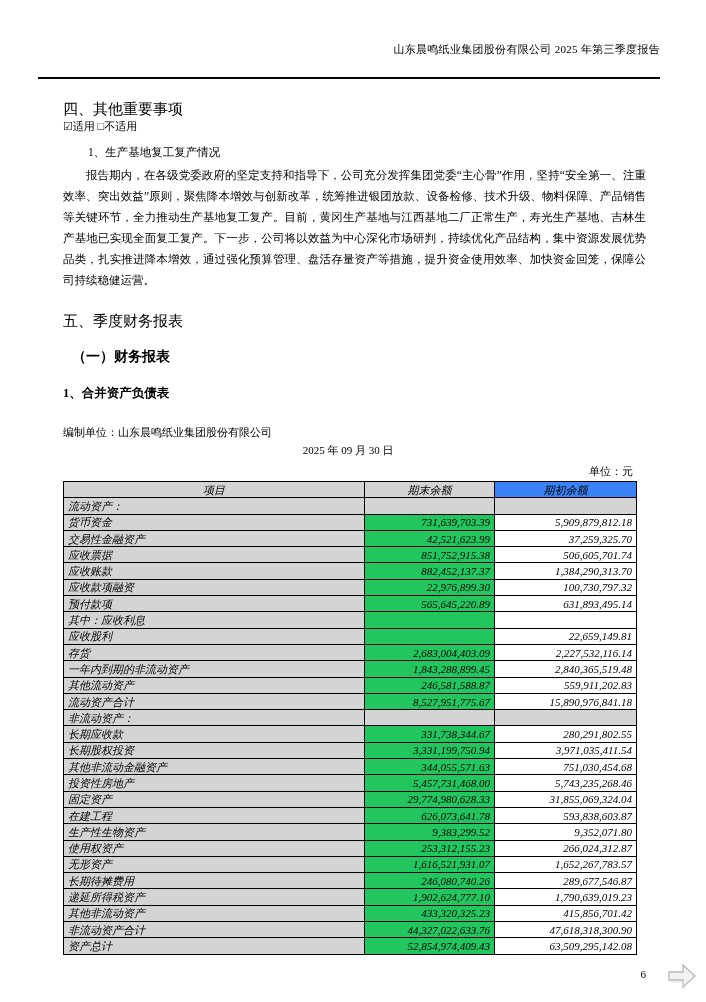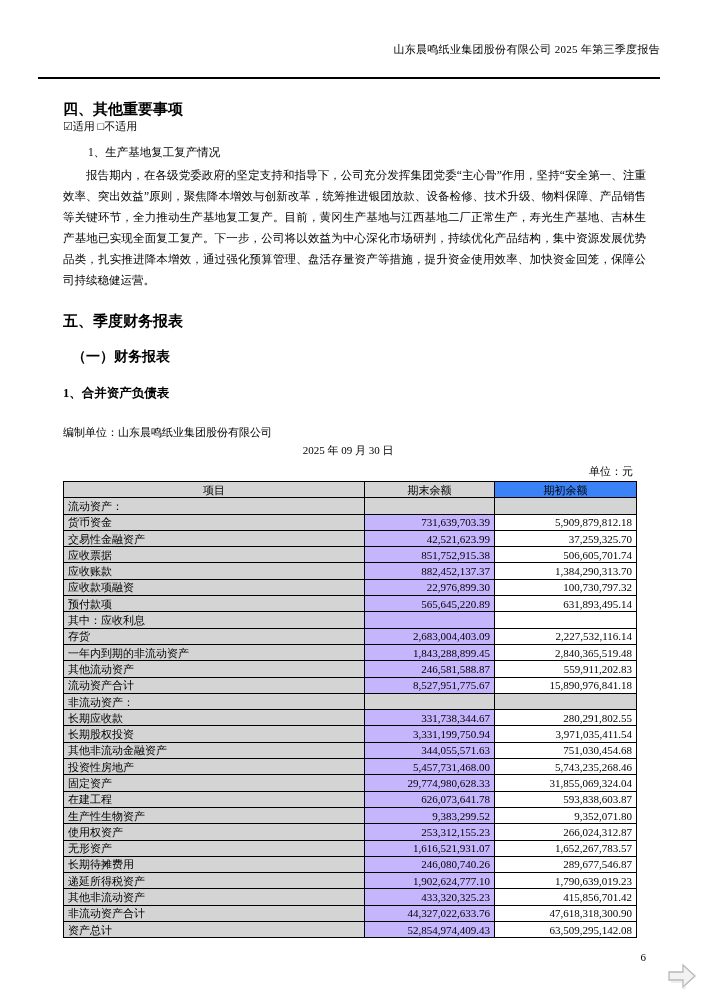--- a/index.html
+++ b/index.html
@@ -16,21 +16,21 @@
     margin:0 46px 0 38px;
     padding-top:42px;
     padding-bottom:20px;
     border-bottom:2px solid #000;
     text-align:right;
     font-size:11px;
     letter-spacing:.3px;
   }
   .content{margin:0 60px 0 63px;}
   .h-major{
-    font-size:15px;font-weight:bold;
+    font-size:15px;font-weight:normal;
     margin:21px 0 0 0;
   }
   .applicability{font-size:11px;}
   .sub-item{font-size:11.5px;margin-top:11px;padding-left:25px;}
   .body-para{
     font-size:11.5px;line-height:21px;
     text-align:justify;text-indent:2em;
     margin:5px 0 0 0;
     width:583px;
   }
@@ -38,31 +38,32 @@
   .h-sub2{font-size:12.5px;font-weight:bold;margin:19px 0 0 0;}
   .prep-line{font-size:11px;margin-top:23px;}
   .date-line{font-size:11px;margin-top:3px;width:570px;text-align:center;}
   .unit-line{font-size:11px;margin-top:6px;width:570px;text-align:right;}
   table.bs{
     border-collapse:collapse;
     margin-top:2px;
     width:570px;
     table-layout:fixed;
     font-size:11px;
+    font-style:italic;
   }
   table.bs td,table.bs th{
     border:1px solid #000;
     height:15.3px;
     padding:0 4px;
     font-weight:normal;
     overflow:hidden;white-space:nowrap;
     line-height:14px;
   }
   .col-label{width:292px;background:#d4d4d4;text-align:left;}
-  .col-num{width:121px;background:#c4b5fd;text-align:right;padding-right:7px;}
+  .col-num{width:121px;background:#22c55e;text-align:right;padding-right:7px;}
   .col-num2{width:133px;background:#fff;text-align:right;padding-right:7px;}
   tr.section-row .col-num,tr.section-row .col-num2{background:#d4d4d4;}
   thead th{background:#d4d4d4;text-align:center;}
   .indent-0{padding-left:5px;}
   .indent-1{padding-left:16px;}
   .indent-2{padding-left:50px;}
   .footer-pagenum{
     font-size:11px;
     margin-top:13px;
     width:583px;
@@ -149,20 +150,25 @@
             <td class="col-label indent-1">预付款项</td>
             <td class="col-num">565,645,220.89</td>
             <td class="col-num2">631,893,495.14</td>
           </tr>
           <tr>
             <td class="col-label indent-1">其中：应收利息</td>
             <td class="col-num"></td>
             <td class="col-num2"></td>
           </tr>
           <tr>
+            <td class="col-label indent-2">应收股利</td>
+            <td class="col-num"></td>
+            <td class="col-num2">22,659,149.81</td>
+          </tr>
+          <tr>
             <td class="col-label indent-1">存货</td>
             <td class="col-num">2,683,004,403.09</td>
             <td class="col-num2">2,227,532,116.14</td>
           </tr>
           <tr>
             <td class="col-label indent-1">一年内到期的非流动资产</td>
             <td class="col-num">1,843,288,899.45</td>
             <td class="col-num2">2,840,365,519.48</td>
           </tr>
           <tr>

